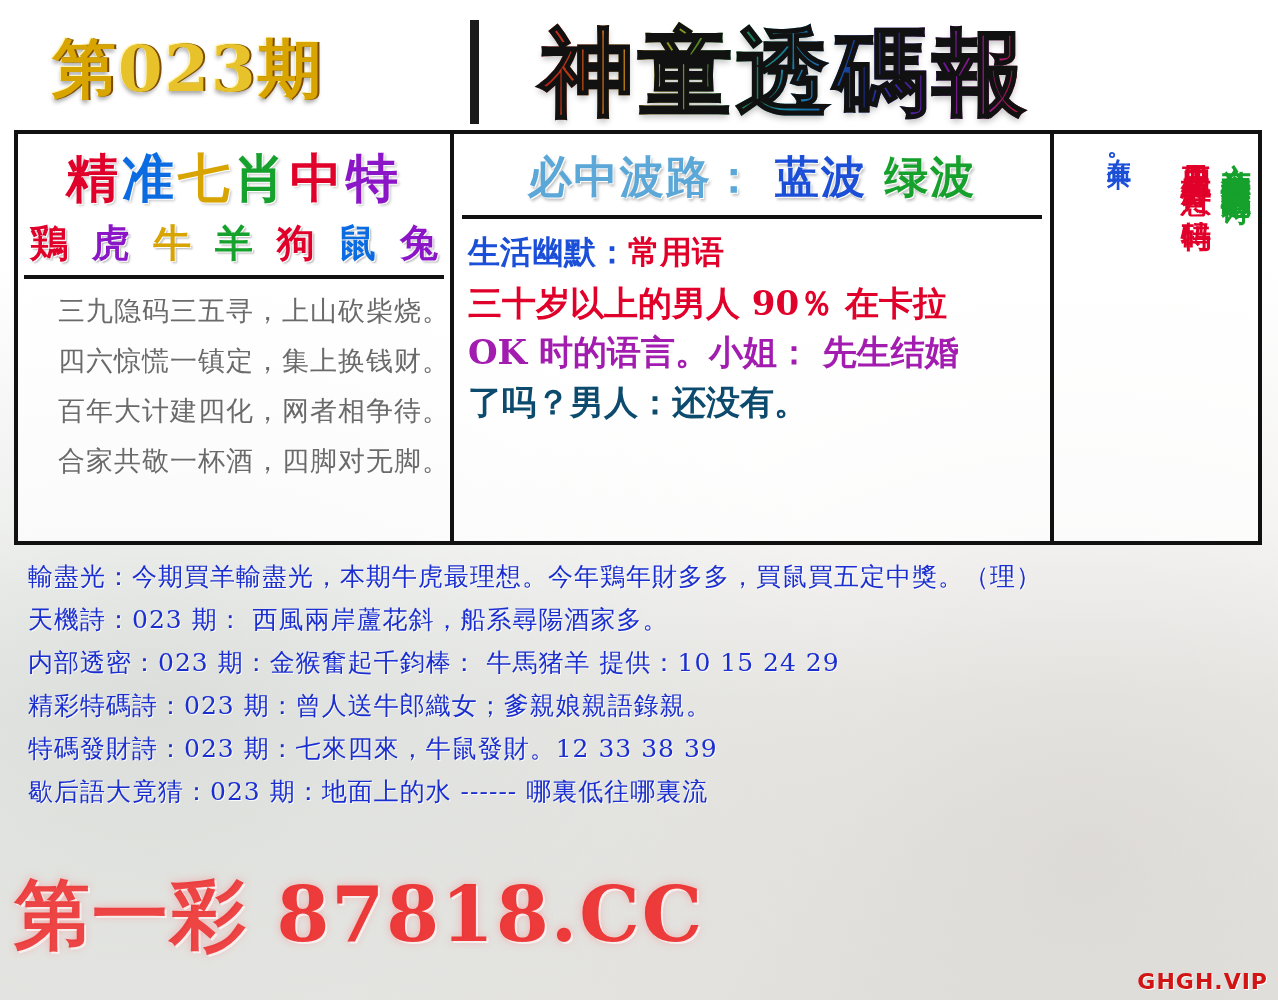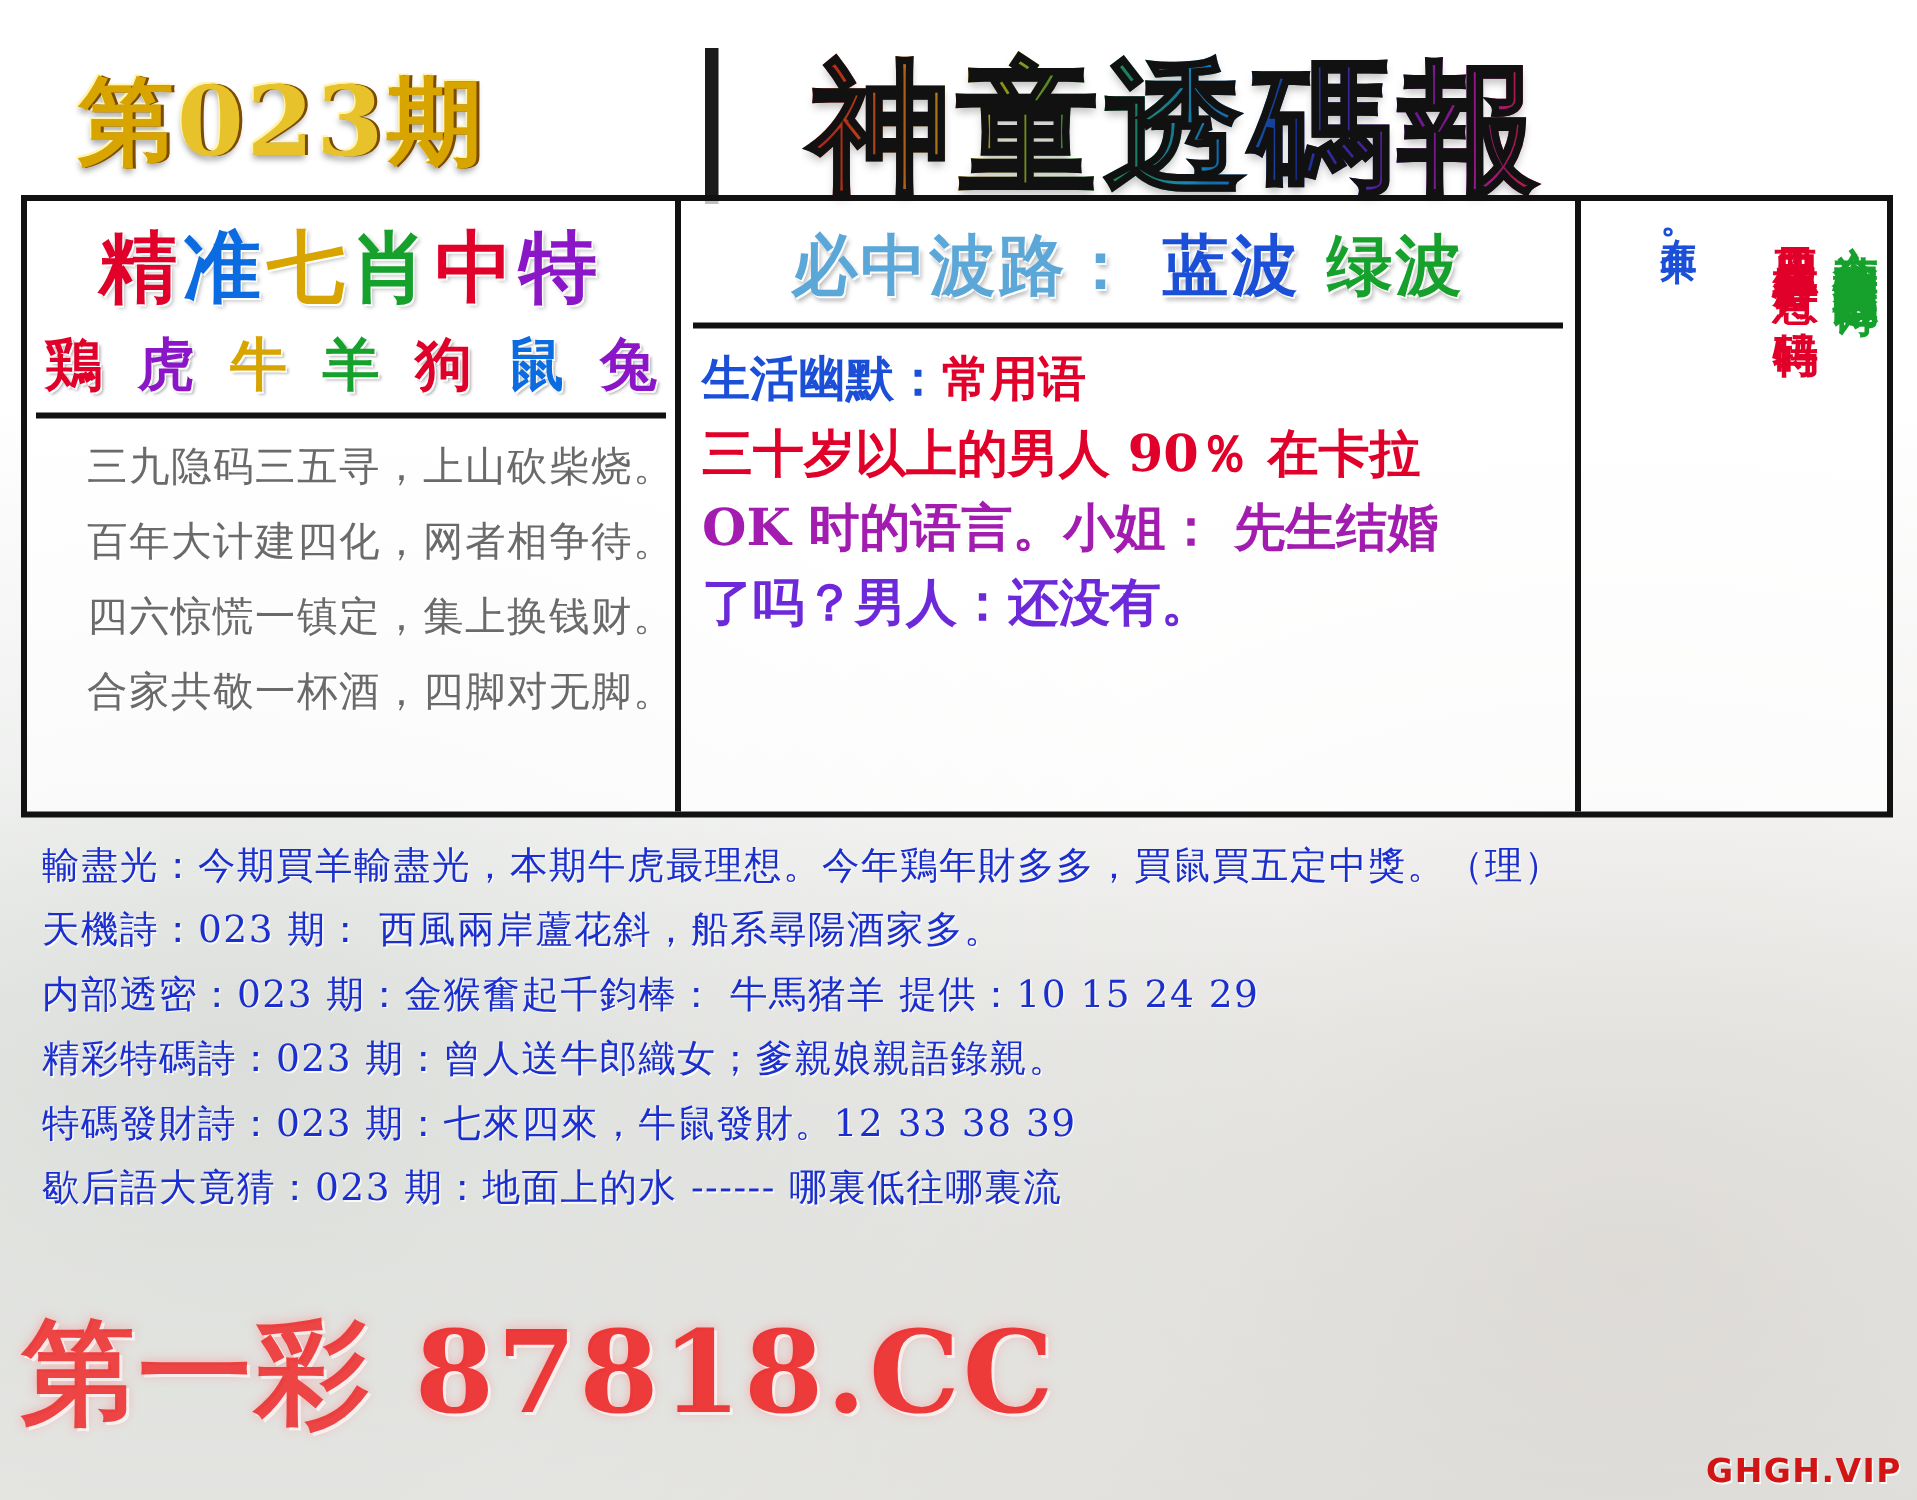--- a/index.html
+++ b/index.html
@@ -21,21 +21,21 @@
     inset: 0;
     background:
       radial-gradient(ellipse at 12% 70%, rgba(200,205,200,0.55) 0%, rgba(255,255,255,0) 45%),
       radial-gradient(ellipse at 85% 85%, rgba(205,200,195,0.5) 0%, rgba(255,255,255,0) 50%),
       linear-gradient(180deg, #ffffff 0%, #ffffff 52%, #f2f2f0 70%, #e9e9e6 100%);
   }
 
   
   .header {
     position: absolute;
-    left: 0; top: 16px;
+    left: 0; top: 4px;
     width: 1135px; height: 122px;
   }
   .issue {
     position: absolute;
     left: 52px; top: 22px;
     font-family: "DejaVu Serif", "Liberation Serif", serif;
     font-size: 64px;
     font-weight: bold;
     letter-spacing: 2px;
     color: #d8a400;
@@ -173,21 +173,21 @@
   .humor-head .hl { color: #e1002a; }
   .humor-body {
     font-family: "DejaVu Serif", "Liberation Serif", serif;
     font-size: 34px;
     font-weight: bold;
     line-height: 1.45;
     padding: 4px 10px 0 14px;
     color: #e1002a;
   }
   .humor-body .b { color: #a21caf; }
-  .humor-body .k { color: #6d28d9; }
+  .humor-body .k { color: #0c4a6e; }
 
   
   .vcol {
     position: absolute;
     top: 6px;
     height: 398px;
     writing-mode: vertical-rl;
     text-orientation: upright;
     font-family: "DejaVu Serif", "Liberation Serif", serif;
     font-weight: bold;
@@ -266,22 +266,22 @@
       <span style="color:#e1002a">鶏</span>
       <span style="color:#8a16c8">虎</span>
       <span style="color:#d8a400">牛</span>
       <span style="color:#16a02c">羊</span>
       <span style="color:#e1002a">狗</span>
       <span style="color:#0b6be0">鼠</span>
       <span style="color:#8a16c8">兔</span>
     </div>
     <div class="hr-black"></div>
     <div class="poem-line">三九隐码三五寻，上山砍柴烧。</div>
+    <div class="poem-line">四六惊慌一镇定，集上换钱财。</div>
     <div class="poem-line">百年大计建四化，网者相争待。</div>
-    <div class="poem-line">四六惊慌一镇定，集上换钱财。</div>
     <div class="poem-line">合家共敬一杯酒，四脚对无脚。</div>
   </div>
 
   <div class="col-mid">
     <div class="wave-line">
       <span>必中波路：</span>
       <span class="blue">蓝波</span>
       <span class="green">绿波</span>
     </div>
     <div class="hr-black2"></div>

